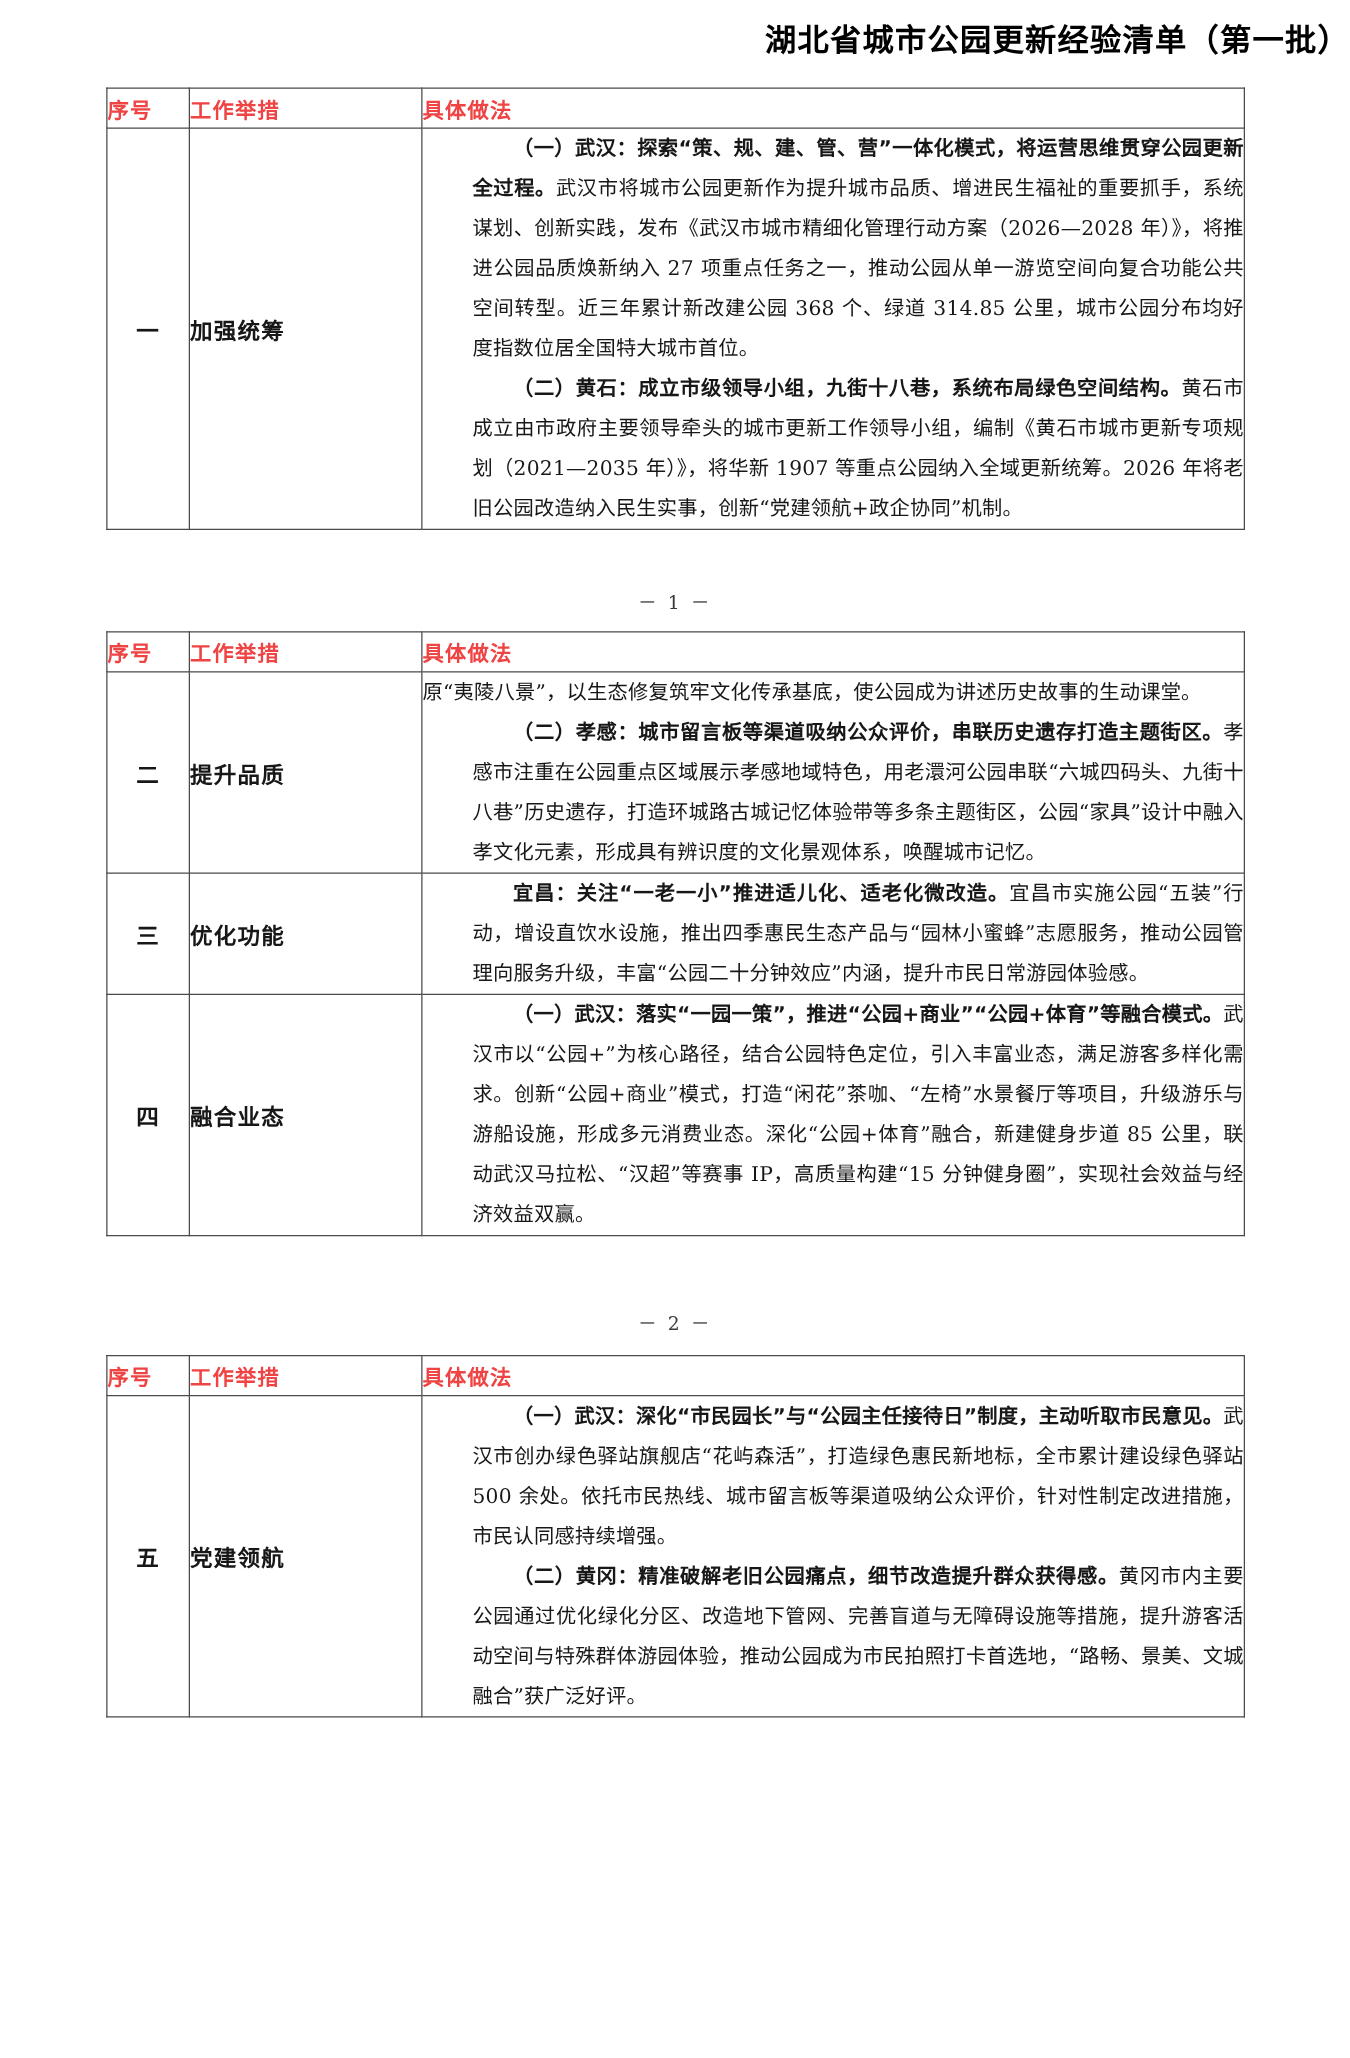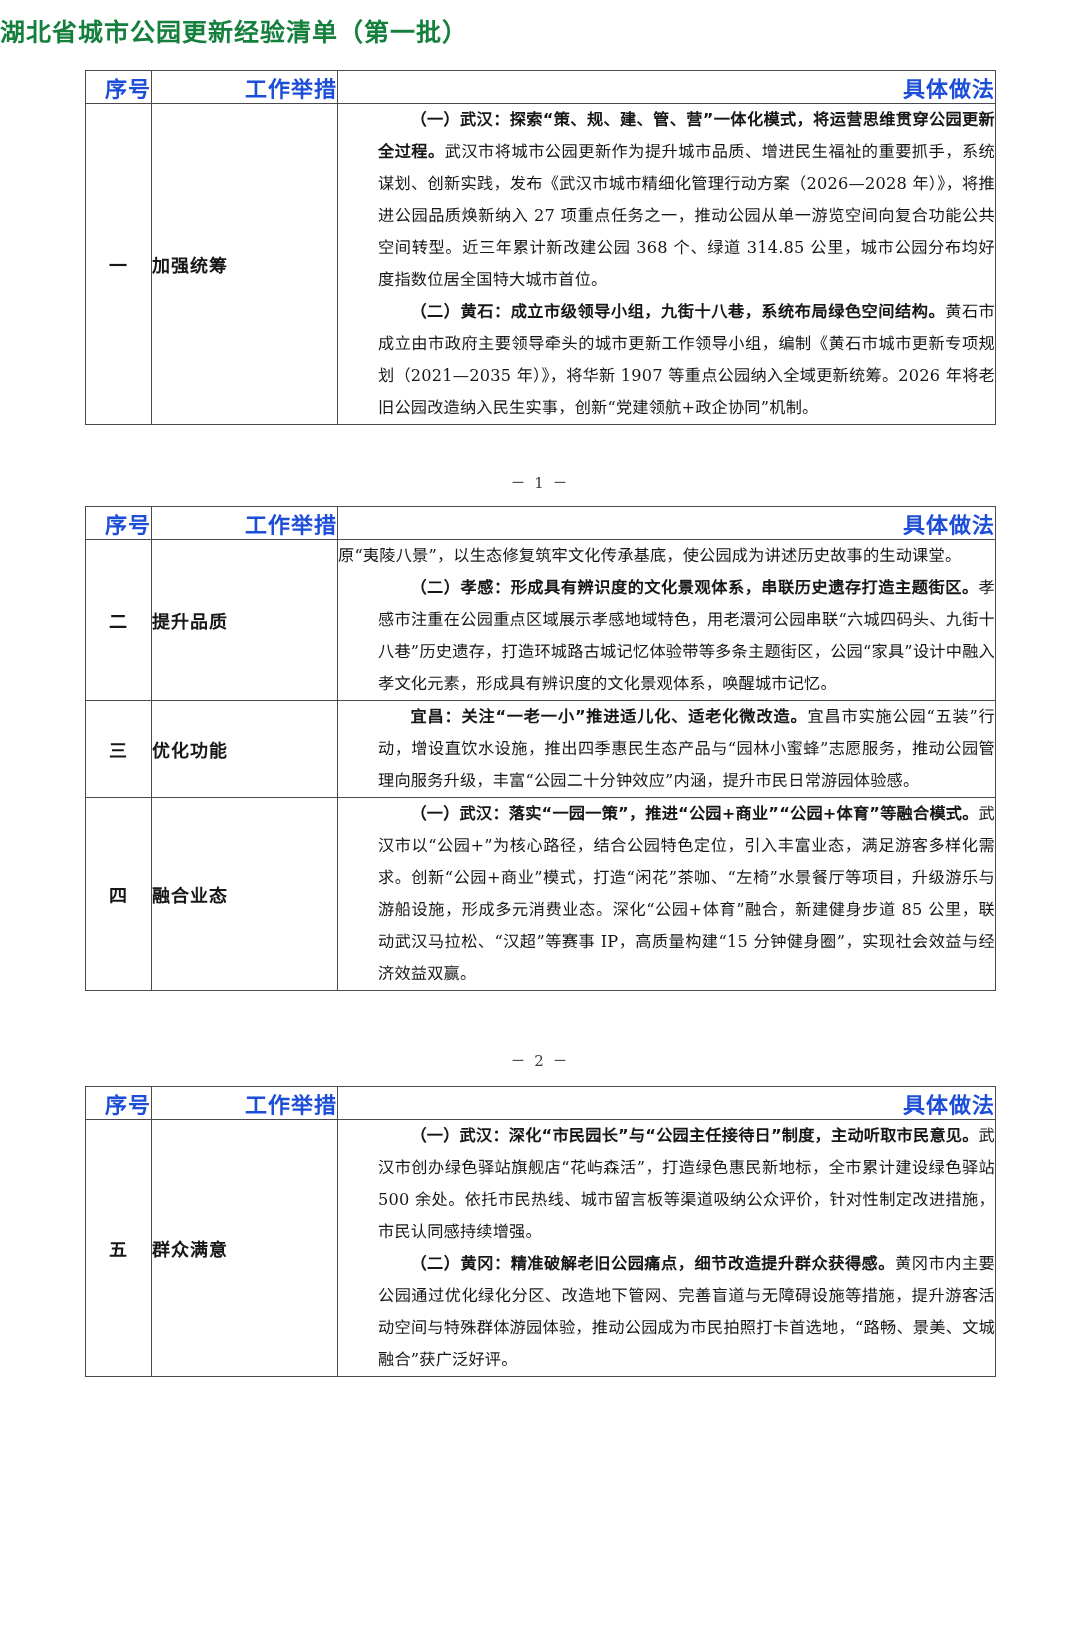--- a/index.html
+++ b/index.html
@@ -15,29 +15,29 @@
     color: #171717;
     -webkit-font-smoothing: antialiased;
   }
   .page-sheet {
     width: 1080px;
     box-sizing: border-box;
     padding: 0;
   }
   
   .doc-title {
-    text-align: left;
+    text-align: right;
     font-size: 25px;
     font-weight: bold;
     letter-spacing: 1px;
     line-height: 1.2;
     margin: 12px 0 0 0;
     padding-top: 6px;
     font-family: "DejaVu Sans", "Liberation Sans", sans-serif;
-    color: #15803d;
+    color: #000000;
   }
   
   .page-block {
     width: 910px;
     margin: 0 auto;
   }
   .page-block.first { margin-top: 22px; }
   .page-block.next  { margin-top: 0; }
 
   
@@ -51,27 +51,27 @@
   table.listing col.c-act  { width: 186px; }
   table.listing col.c-do   { width: 658px; }
 
   table.listing th,
   table.listing td {
     border: 1px solid #4a4a4a;
     vertical-align: middle;
     padding: 0;
   }
   table.listing thead th {
-    text-align: right;
-    font-weight: bold;
-    font-size: 22px;
+    text-align: left;
+    font-weight: bold;
+    font-size: 17px;
     height: 31px;
     letter-spacing: 1px;
     font-family: "DejaVu Sans", "Liberation Sans", sans-serif;
-    color: #1d4ed8;
+    color: #ef4444;
   }
   td.cell-no {
     text-align: center;
     font-size: 18px;
     font-weight: bold;
     letter-spacing: 1px;
     font-family: "DejaVu Sans", "Liberation Sans", sans-serif;
   }
   td.cell-measure {
     font-size: 18px;
@@ -162,21 +162,21 @@
           <th>工作举措</th>
           <th>具体做法</th>
         </tr>
       </thead>
       <tbody>
         <tr>
           <td class="cell-no">二</td>
           <td class="cell-measure">提升品质</td>
           <td class="cell-detail">
             <p class="para"><span>原“夷陵八景”，以生态修复筑牢文化传承基底，使公园成为讲述历史故事的生动课堂。</span></p>
-            <p class="para indent"><b class="lead">（二）孝感：形成具有辨识度的文化景观体系，串联历史遗存打造主题街区。</b><span>孝感市注重在公园重点区域展示孝感地域特色，用老澴河公园串联“六城四码头、九街十八巷”历史遗存，打造环城路古城记忆体验带等多条主题街区，公园“家具”设计中融入孝文化元素，形成具有辨识度的文化景观体系，唤醒城市记忆。</span></p>
+            <p class="para indent"><b class="lead">（二）孝感：城市留言板等渠道吸纳公众评价，串联历史遗存打造主题街区。</b><span>孝感市注重在公园重点区域展示孝感地域特色，用老澴河公园串联“六城四码头、九街十八巷”历史遗存，打造环城路古城记忆体验带等多条主题街区，公园“家具”设计中融入孝文化元素，形成具有辨识度的文化景观体系，唤醒城市记忆。</span></p>
           </td>
         </tr>
         <tr>
           <td class="cell-no">三</td>
           <td class="cell-measure">优化功能</td>
           <td class="cell-detail">
             <p class="para indent"><b class="lead">宜昌：关注“一老一小”推进适儿化、适老化微改造。</b><span>宜昌市实施公园“五装”行动，增设直饮水设施，推出四季惠民生态产品与“园林小蜜蜂”志愿服务，推动公园管理向服务升级，丰富“公园二十分钟效应”内涵，提升市民日常游园体验感。</span></p>
           </td>
         </tr>
         <tr>
@@ -203,21 +203,21 @@
       <thead>
         <tr>
           <th>序号</th>
           <th>工作举措</th>
           <th>具体做法</th>
         </tr>
       </thead>
       <tbody>
         <tr>
           <td class="cell-no">五</td>
-          <td class="cell-measure">群众满意</td>
+          <td class="cell-measure">党建领航</td>
           <td class="cell-detail">
             <p class="para indent"><b class="lead">（一）武汉：深化“市民园长”与“公园主任接待日”制度，主动听取市民意见。</b><span>武汉市创办绿色驿站旗舰店“花屿森活”，打造绿色惠民新地标，全市累计建设绿色驿站 500 余处。依托市民热线、城市留言板等渠道吸纳公众评价，针对性制定改进措施，市民认同感持续增强。</span></p>
             <p class="para indent"><b class="lead">（二）黄冈：精准破解老旧公园痛点，细节改造提升群众获得感。</b><span>黄冈市内主要公园通过优化绿化分区、改造地下管网、完善盲道与无障碍设施等措施，提升游客活动空间与特殊群体游园体验，推动公园成为市民拍照打卡首选地，“路畅、景美、文城融合”获广泛好评。</span></p>
           </td>
         </tr>
       </tbody>
     </table>
     <div class="bottom-pad"></div>
   </div>
 

